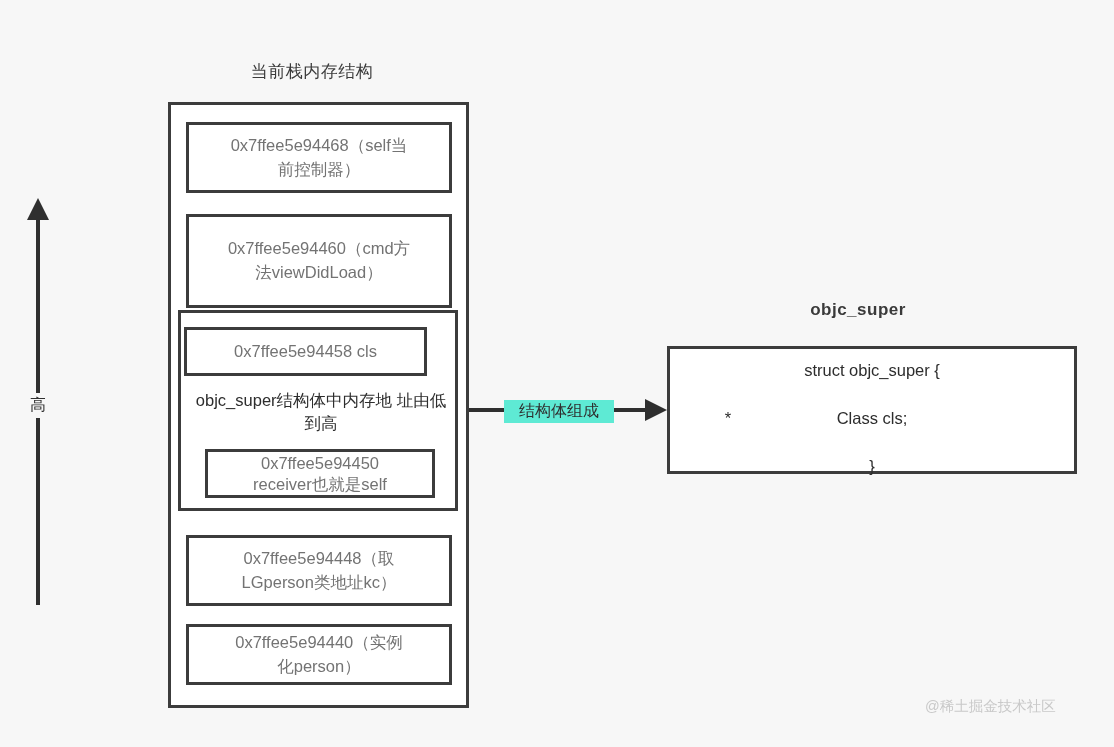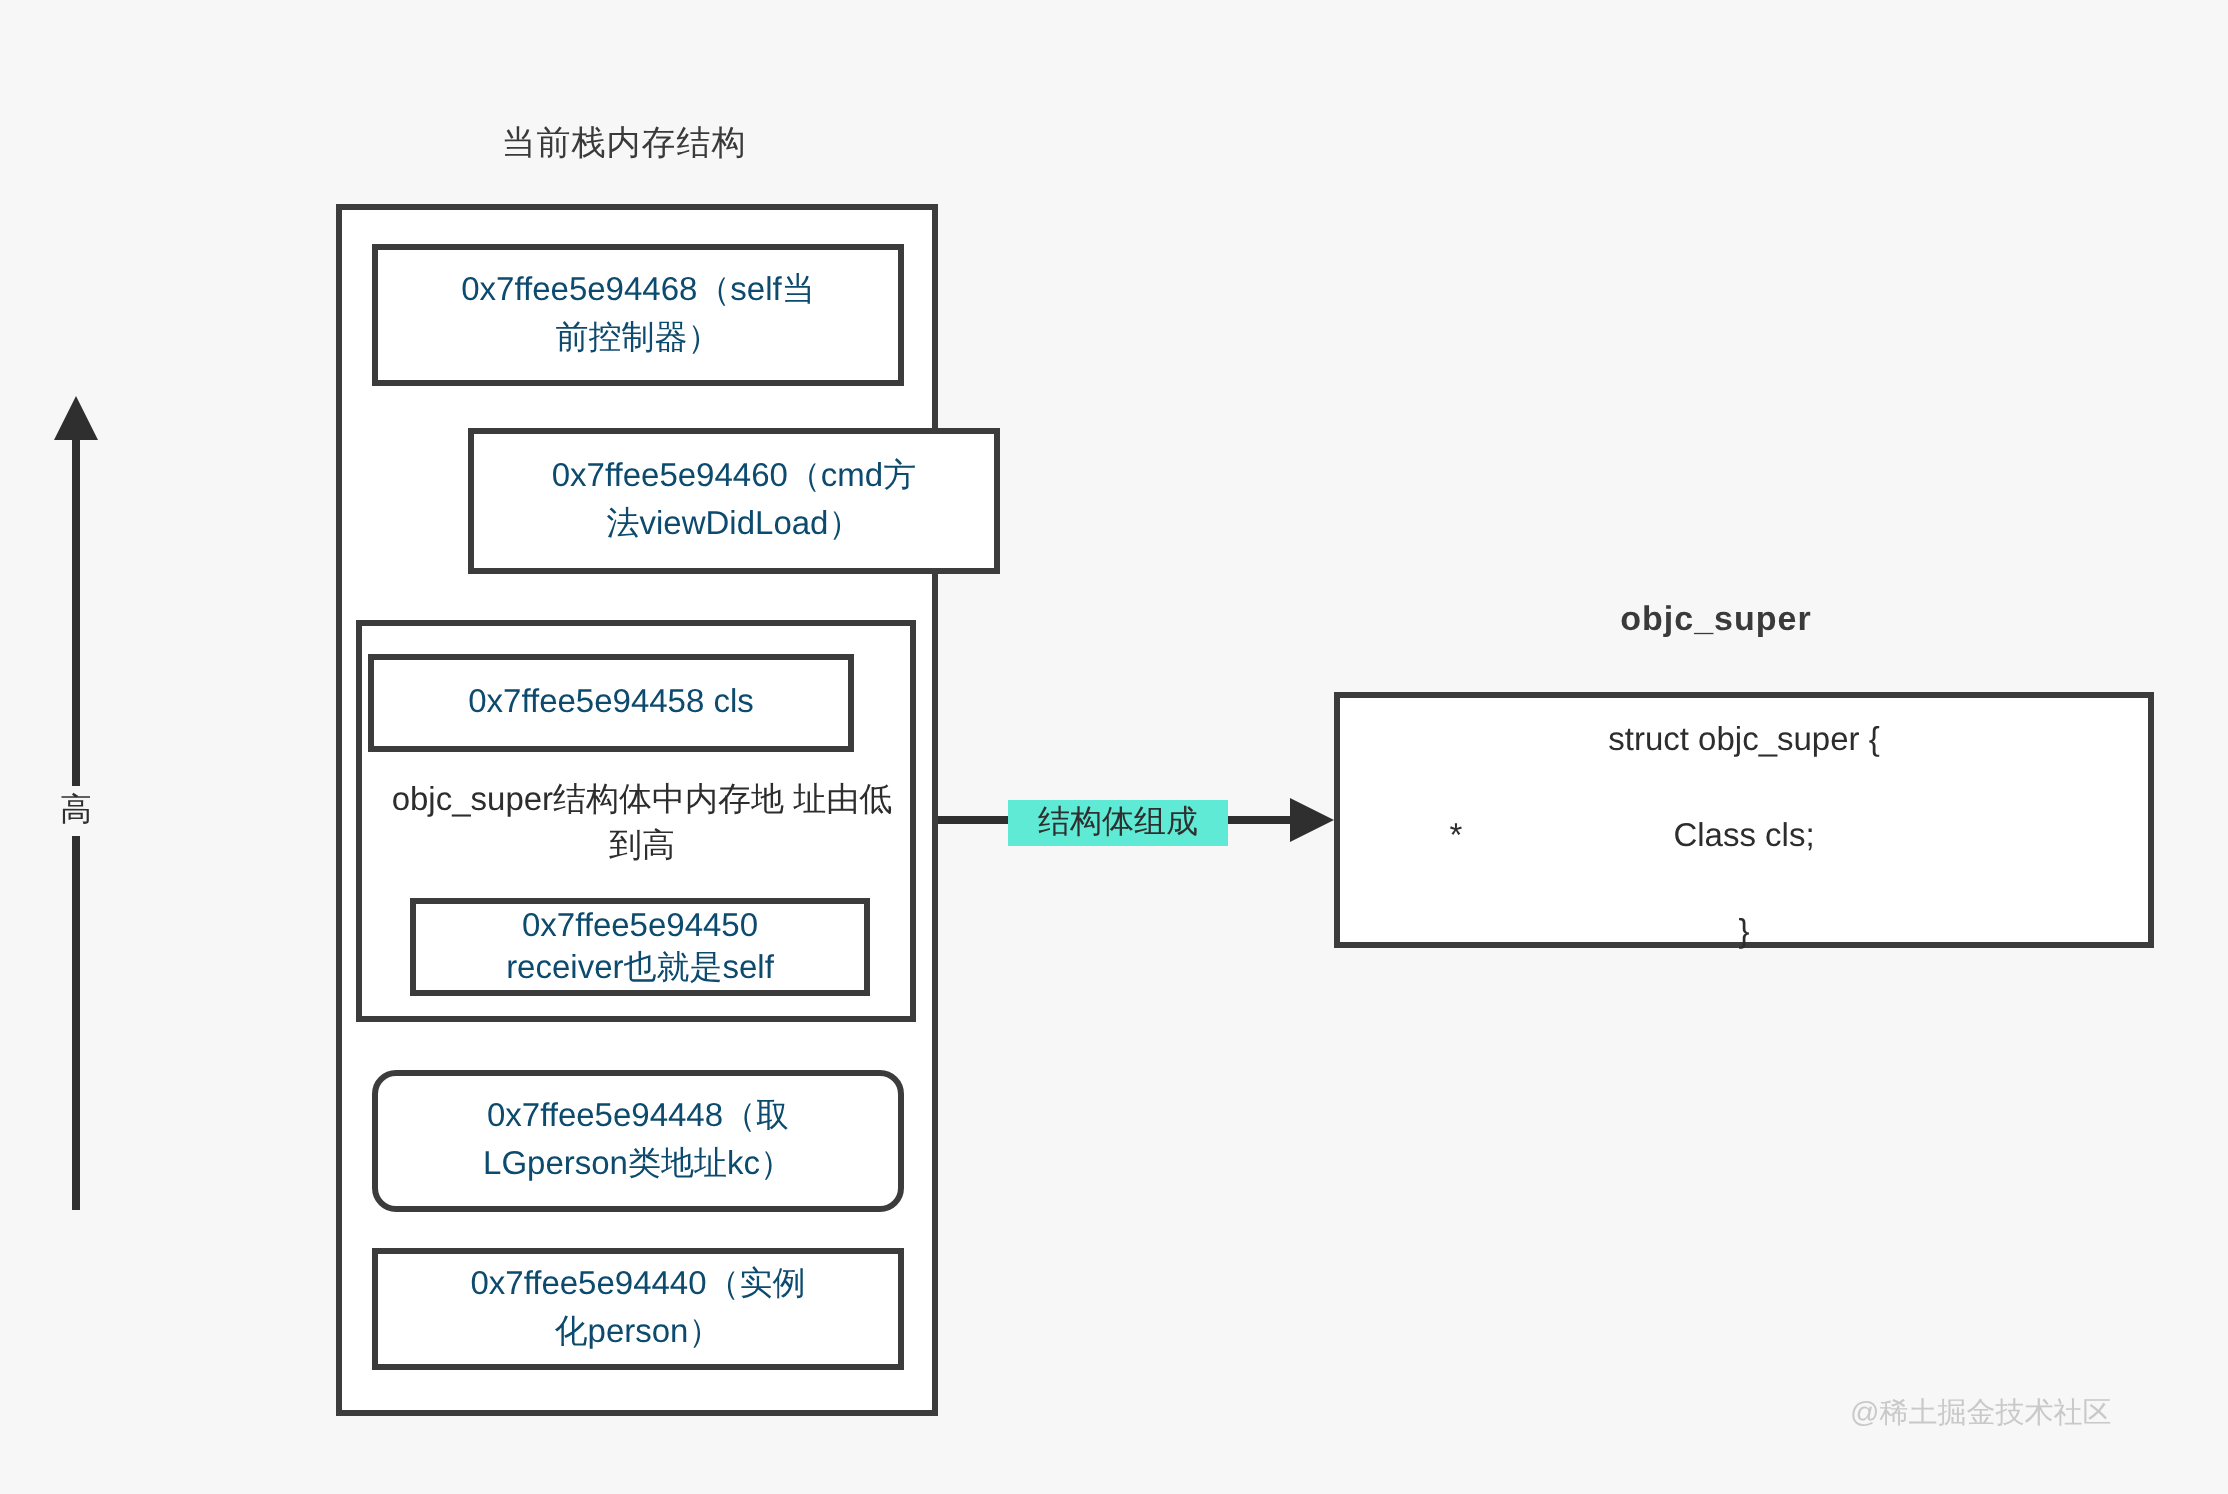--- a/index.html
+++ b/index.html
@@ -37,21 +37,21 @@
     position: absolute;
     background: #ffffff;
     border: 3px solid #3c3c3c;
     box-sizing: border-box;
     display: flex;
     align-items: center;
     justify-content: center;
     text-align: center;
     font-size: 16.5px;
     line-height: 1.45;
-    color: #0c4a6e;
+    color: #737373;
   }
   .box span { display: block; padding: 0 8px; }
 
   
   #stack-frame {
     position: absolute;
     left: 168px;
     top: 102px;
     width: 301px;
     height: 606px;
@@ -199,21 +199,21 @@
 
   <div id="stack-frame"></div>
 
   <div class="box" style="left:186px; top:122px; width:266px; height:71px;">
     <span>
       <span>0x7ffee5e94468（self当</span>
       <span>前控制器）</span>
     </span>
   </div>
 
-  <div class="box" style="left:186px; top:214px; width:266px; height:73px;margin-left:48px;">
+  <div class="box" style="left:186px; top:214px; width:266px; height:94px;">
     <span>
       <span>0x7ffee5e94460（cmd方</span>
       <span>法viewDidLoad）</span>
     </span>
   </div>
 
   <div id="super-group">
 
     <div class="box" style="left:3px; top:14px; width:243px; height:49px; font-size:16.5px;">
       <span>0x7ffee5e94458 cls</span>
@@ -225,21 +225,21 @@
     </div>
 
     <div class="box" style="left:24px; top:136px; width:230px; height:49px; font-size:16.5px; line-height:1.25;">
       <span>
         <span>0x7ffee5e94450</span>
         <span>receiver也就是self</span>
       </span>
     </div>
   </div>
 
-  <div class="box" style="left:186px; top:535px; width:266px; height:71px;border-radius:12px;">
+  <div class="box" style="left:186px; top:535px; width:266px; height:71px;">
     <span>
       <span>0x7ffee5e94448（取</span>
       <span>LGperson类地址kc）</span>
     </span>
   </div>
 
   <div class="box" style="left:186px; top:624px; width:266px; height:61px;">
     <span>
       <span>0x7ffee5e94440（实例</span>
       <span>化person）</span>

